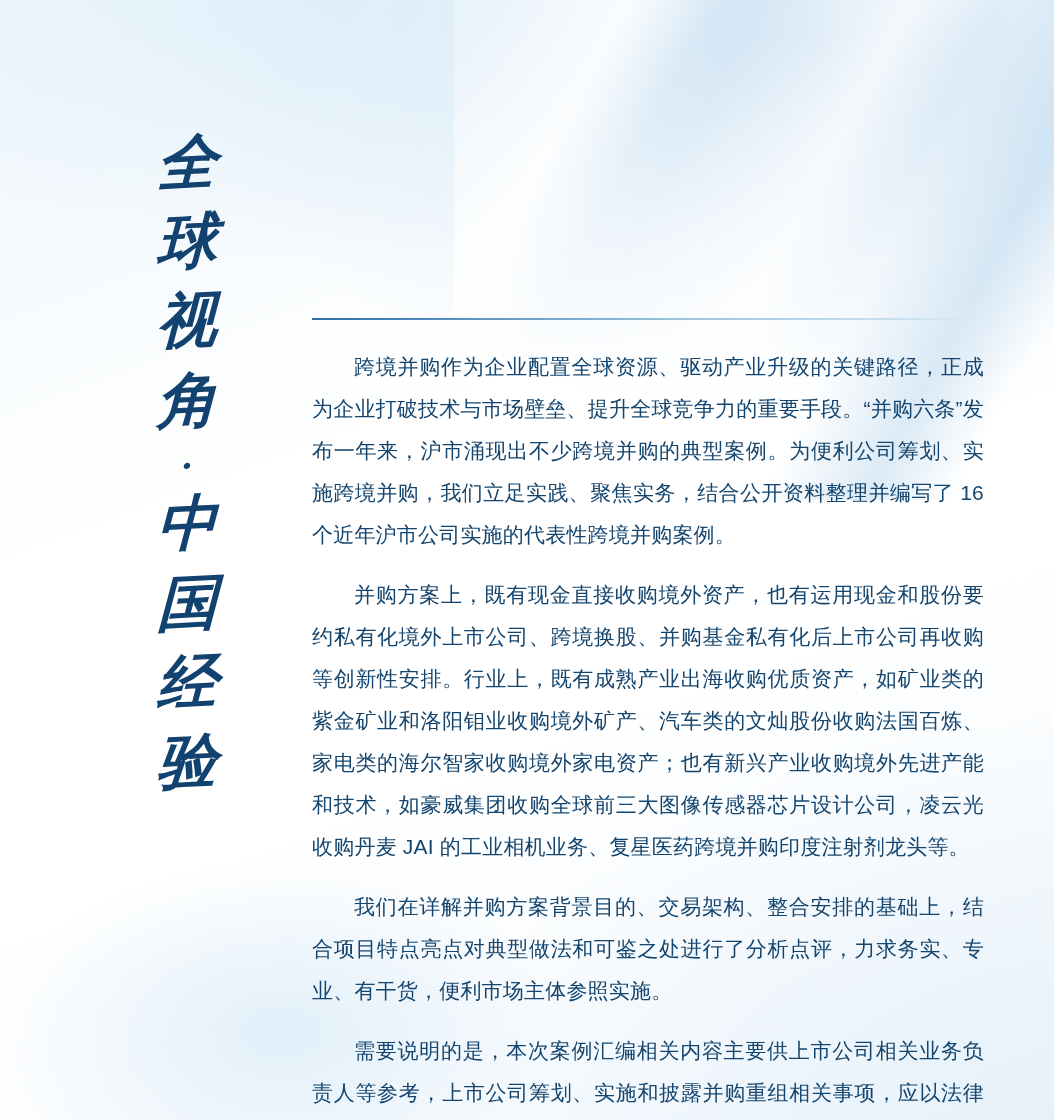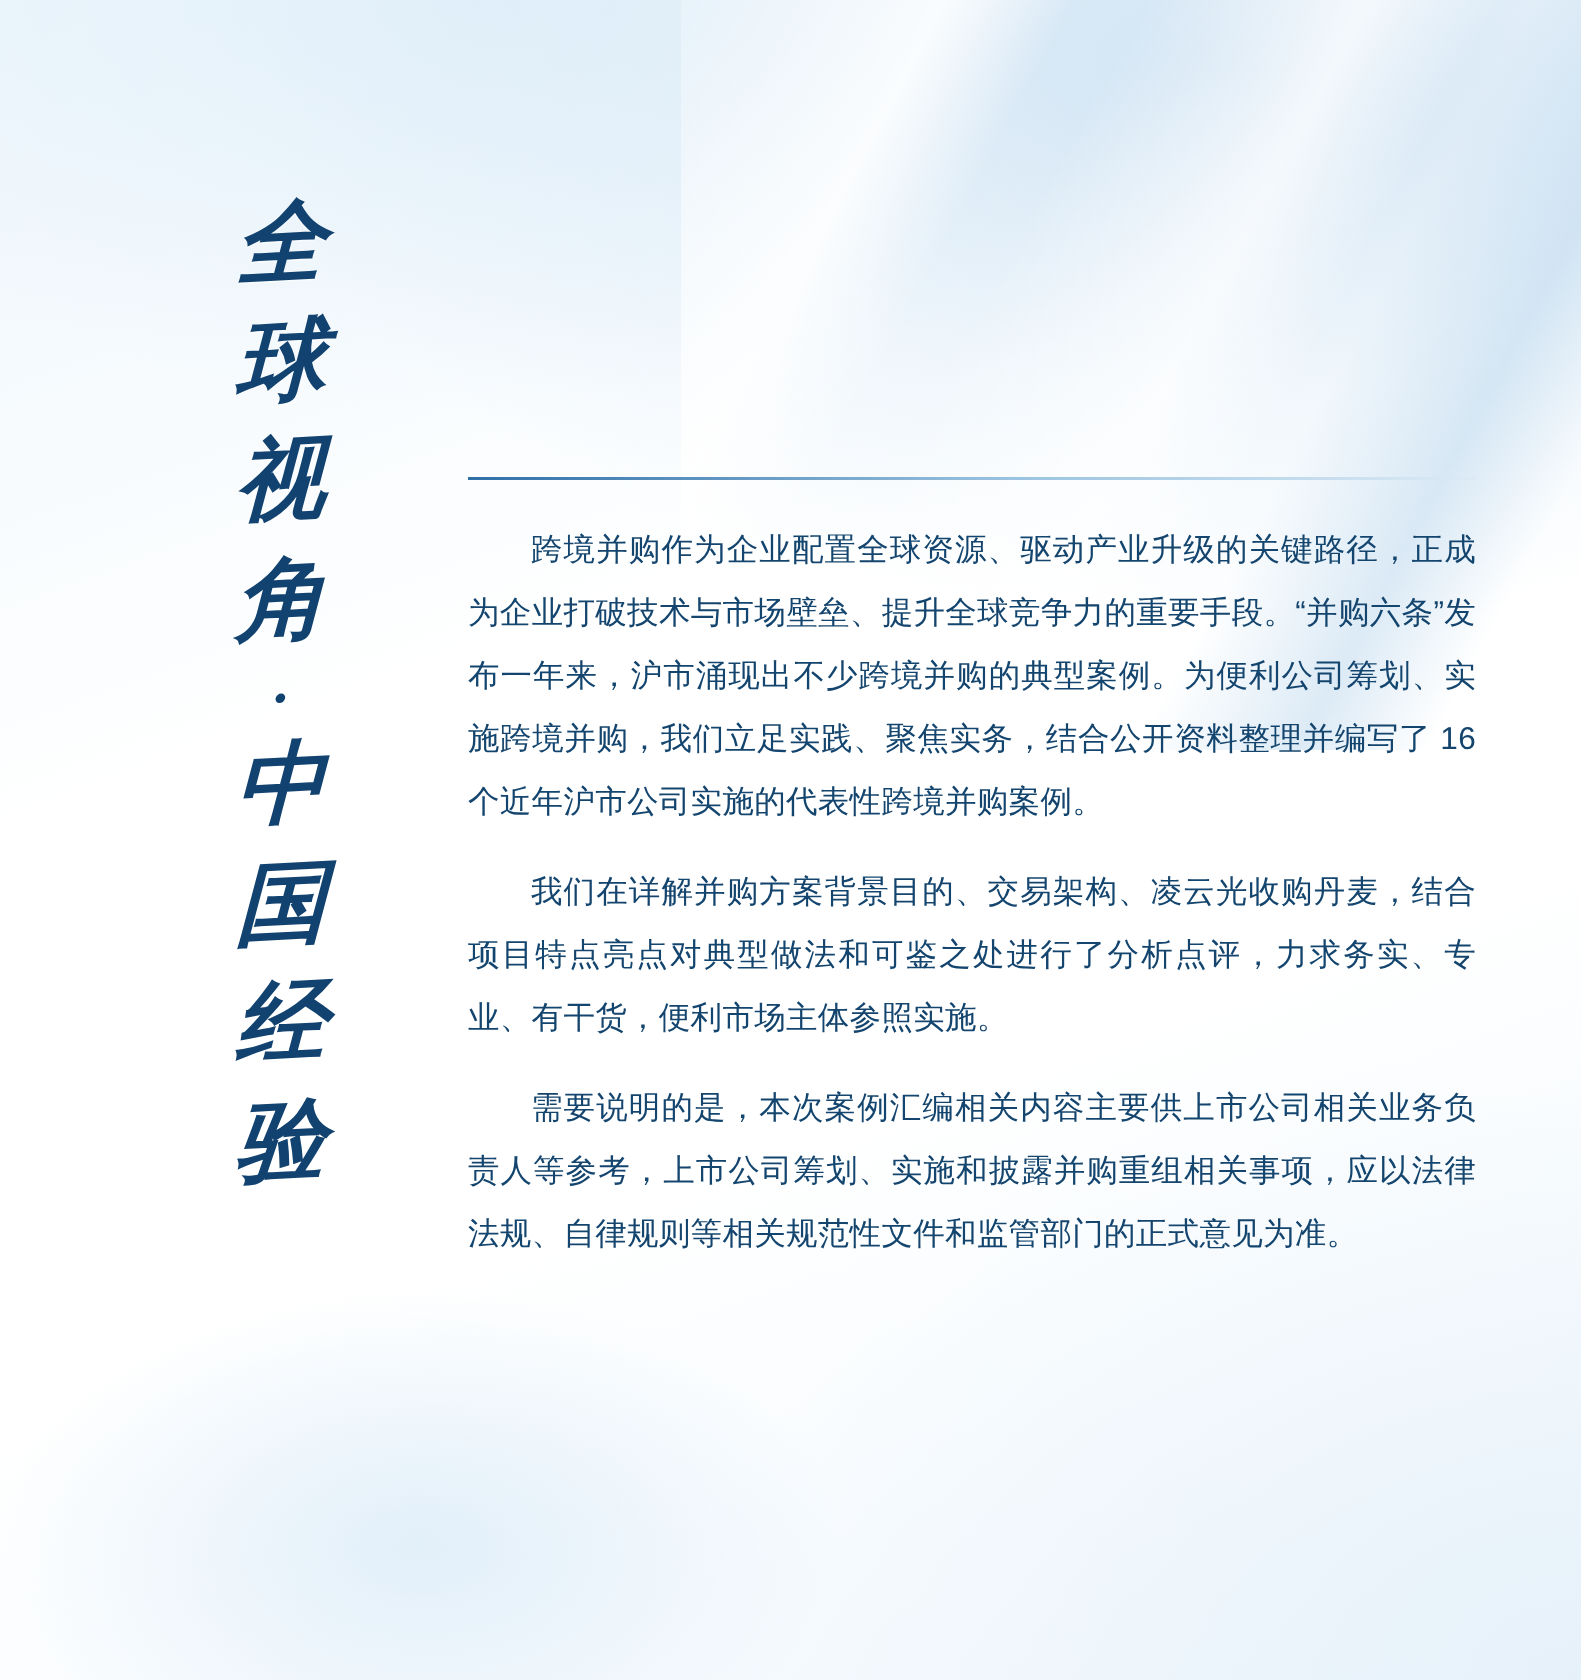--- a/index.html
+++ b/index.html
@@ -133,17 +133,18 @@
     <span class="ch">中</span>
     <span class="ch">国</span>
     <span class="ch">经</span>
     <span class="ch">验</span>
   </div>
 
   <div class="article">
     <div class="title-rule"></div>
 
     <p class="para">跨境并购作为企业配置全球资源、驱动产业升级的关键路径，正成为企业打破技术与市场壁垒、提升全球竞争力的重要手段。“并购六条”发布一年来，沪市涌现出不少跨境并购的典型案例。为便利公司筹划、实施跨境并购，我们立足实践、聚焦实务，结合公开资料整理并编写了 16 个近年沪市公司实施的代表性跨境并购案例。</p>
-    <p class="para">我们在详解并购方案背景目的、交易架构、凌云光收购丹麦，结合项目特点亮点对典型做法和可鉴之处进行了分析点评，力求务实、专业、有干货，便利市场主体参照实施。</p>
+    <p class="para">并购方案上，既有现金直接收购境外资产，也有运用现金和股份要约私有化境外上市公司、跨境换股、并购基金私有化后上市公司再收购等创新性安排。行业上，既有成熟产业出海收购优质资产，如矿业类的紫金矿业和洛阳钼业收购境外矿产、汽车类的文灿股份收购法国百炼、家电类的海尔智家收购境外家电资产；也有新兴产业收购境外先进产能和技术，如豪威集团收购全球前三大图像传感器芯片设计公司，凌云光收购丹麦 JAI 的工业相机业务、复星医药跨境并购印度注射剂龙头等。</p>
+    <p class="para">我们在详解并购方案背景目的、交易架构、整合安排的基础上，结合项目特点亮点对典型做法和可鉴之处进行了分析点评，力求务实、专业、有干货，便利市场主体参照实施。</p>
     <p class="para">需要说明的是，本次案例汇编相关内容主要供上市公司相关业务负责人等参考，上市公司筹划、实施和披露并购重组相关事项，应以法律法规、自律规则等相关规范性文件和监管部门的正式意见为准。</p>
   </div>
 
 </div>
 
 </body></html>

